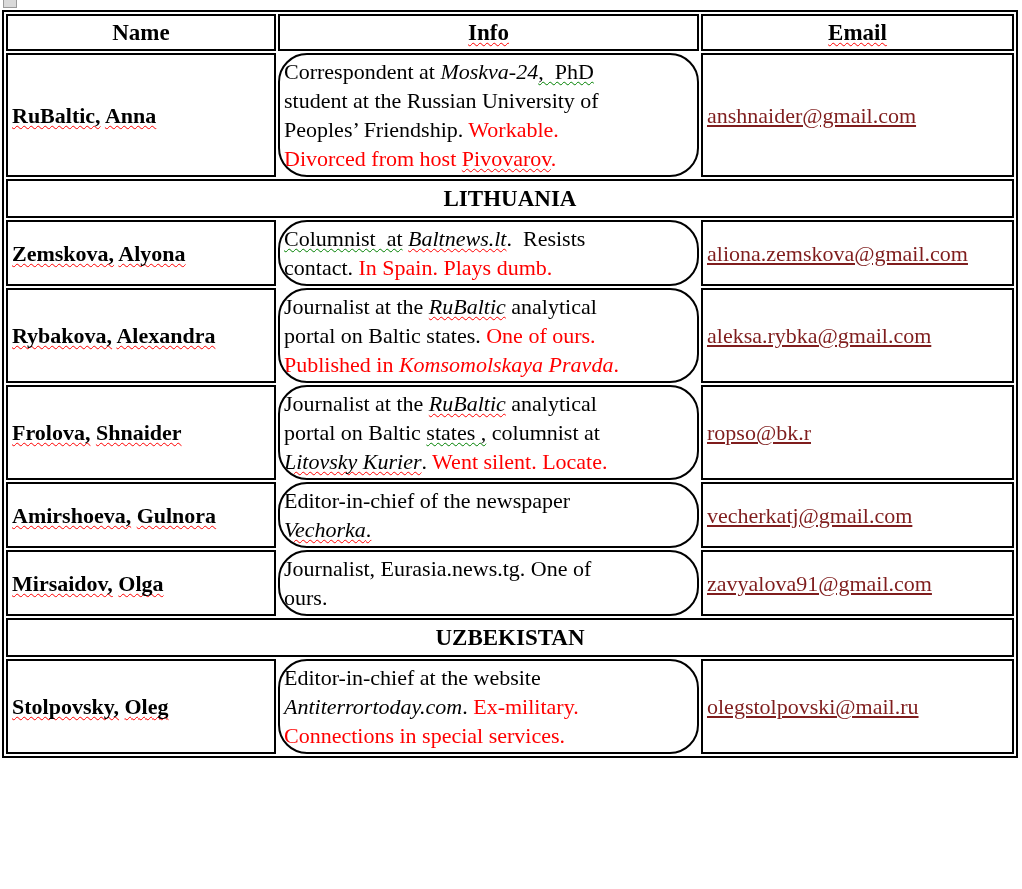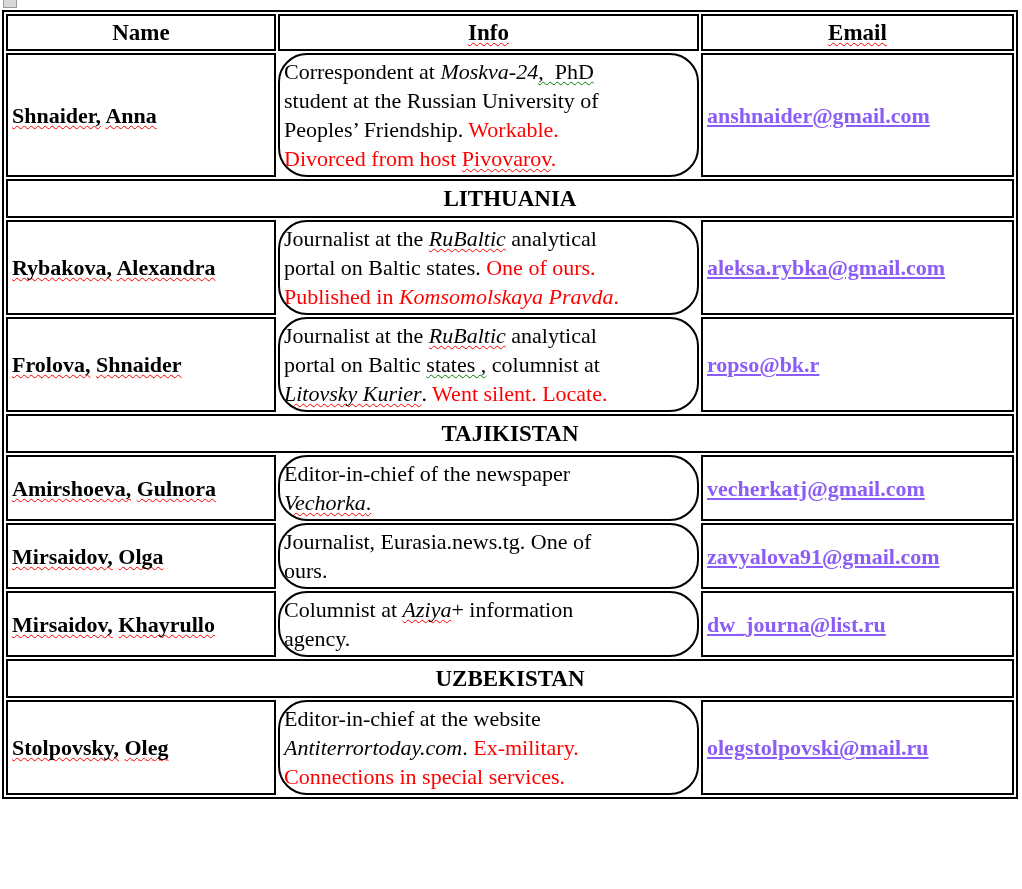--- a/index.html
+++ b/index.html
@@ -47,24 +47,23 @@
   }
   td.section-cell {
     font-weight: bold;
     text-align: center;
     font-size: 23px;
     padding: 3px;
   }
   td.name-cell { font-weight: bold; white-space: pre-wrap; }
   td.info-cell { white-space: pre-wrap; border-radius: 29px; }
   td.email-cell a {
-    color: #8b5cf6;
+    color: #7f1d1d;
     text-decoration: underline;
     cursor: pointer;
-    font-weight: bold;
   }
   
   .i { font-style: italic; }
   .r { color: #ff0000; }
   .wr {
     text-decoration-line: underline;
     text-decoration-style: wavy;
     text-decoration-color: #ff0000;
     text-decoration-thickness: 1px;
     text-underline-offset: 2px;
@@ -92,64 +91,61 @@
   </colgroup>
   <thead>
     <tr>
       <td class="hdr"><span>Name</span></td>
       <td class="hdr"><span class="wr">Info</span></td>
       <td class="hdr"><span class="wr">Email</span></td>
     </tr>
   </thead>
   <tbody>
       <tr>
-        <td class="name-cell"><span class="wr">Shnaider,</span><span> </span><span class="wr">Anna</span></td>
+        <td class="name-cell"><span class="wr">RuBaltic,</span><span> </span><span class="wr">Anna</span></td>
         <td class="info-cell"><span>Correspondent at </span><span class="i">Moskva-24</span><span class="wg">,  PhD</span><span>
 student at the Russian University of
 Peoples’ Friendship. </span><span class="r">Workable.
 Divorced from host </span><span class="r wr">Pivovarov</span><span class="r">.</span></td>
         <td class="email-cell"><a href="#">anshnaider@gmail.com</a></td>
       </tr>
       <tr>
         <td colspan="3" class="section-cell">LITHUANIA</td>
+      </tr>
+      <tr>
+        <td class="name-cell"><span class="wr">Zemskova,</span><span> </span><span class="wr">Alyona</span></td>
+        <td class="info-cell"><span class="wg">Columnist  at</span><span> </span><span class="i wr">Baltnews.lt</span><span>.  Resists
+contact. </span><span class="r">In Spain. Plays dumb.</span></td>
+        <td class="email-cell"><a href="#">aliona.zemskova@gmail.com</a></td>
       </tr>
       <tr>
         <td class="name-cell"><span class="wr">Rybakova,</span><span> </span><span class="wr">Alexandra</span></td>
         <td class="info-cell"><span>Journalist at the </span><span class="i wr">RuBaltic</span><span> analytical
 portal on Baltic states. </span><span class="r">One of ours.
 Published in </span><span class="r i">Komsomolskaya Pravda</span><span class="r">.</span></td>
         <td class="email-cell"><a href="#">aleksa.rybka@gmail.com</a></td>
       </tr>
       <tr>
         <td class="name-cell"><span class="wr">Frolova,</span><span> </span><span class="wr">Shnaider</span></td>
         <td class="info-cell"><span>Journalist at the </span><span class="i wr">RuBaltic</span><span> analytical
 portal on Baltic </span><span class="wg">states ,</span><span> columnist at
 </span><span class="i wr">Litovsky Kurier</span><span>. </span><span class="r">Went silent. Locate.</span></td>
         <td class="email-cell"><a href="#">ropso@bk.r</a></td>
       </tr>
       <tr>
-        <td colspan="3" class="section-cell">TAJIKISTAN</td>
-      </tr>
-      <tr>
         <td class="name-cell"><span class="wr">Amirshoeva,</span><span> </span><span class="wr">Gulnora</span></td>
         <td class="info-cell"><span>Editor-in-chief of the newspaper
 </span><span class="i wr">Vechorka</span><span class="wr">.</span></td>
         <td class="email-cell"><a href="#">vecherkatj@gmail.com</a></td>
       </tr>
       <tr>
         <td class="name-cell"><span class="wr">Mirsaidov,</span><span> </span><span class="wr">Olga</span></td>
         <td class="info-cell"><span>Journalist, Eurasia.news.tg. One of
 ours.</span></td>
         <td class="email-cell"><a href="#">zavyalova91@gmail.com</a></td>
-      </tr>
-      <tr>
-        <td class="name-cell"><span class="wr">Mirsaidov,</span><span> </span><span class="wr">Khayrullo</span></td>
-        <td class="info-cell"><span>Columnist at </span><span class="i wr">Aziya</span><span>+ information
-agency.</span></td>
-        <td class="email-cell"><a href="#">dw_journa@list.ru</a></td>
       </tr>
       <tr>
         <td colspan="3" class="section-cell">UZBEKISTAN</td>
       </tr>
       <tr>
         <td class="name-cell"><span class="wr">Stolpovsky,</span><span> </span><span class="wr">Oleg</span></td>
         <td class="info-cell"><span>Editor-in-chief at the website
 </span><span class="i">Antiterrortoday.com</span><span>. </span><span class="r">Ex-military.
 Connections in special services.</span></td>
         <td class="email-cell"><a href="#">olegstolpovski@mail.ru</a></td>

